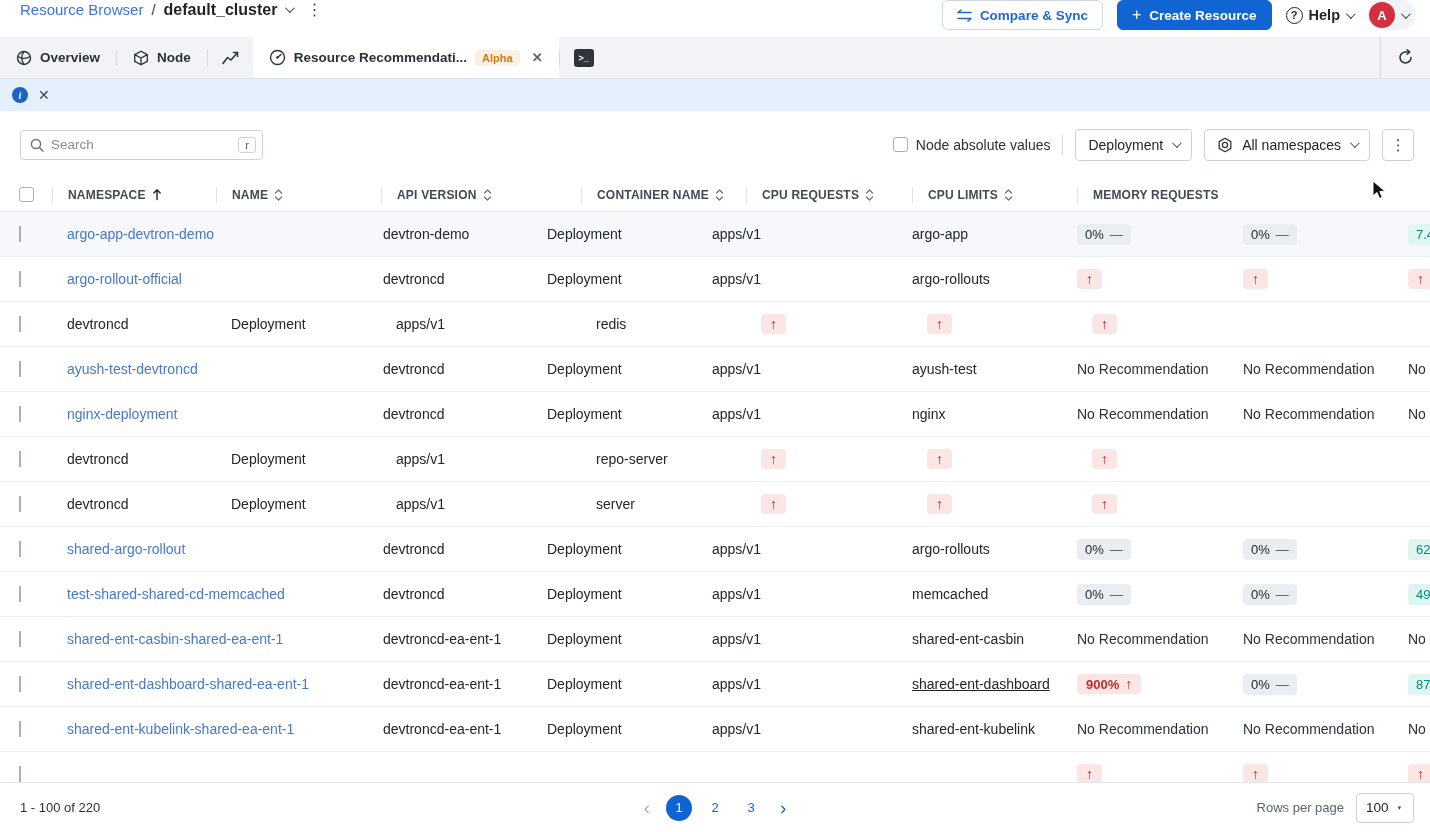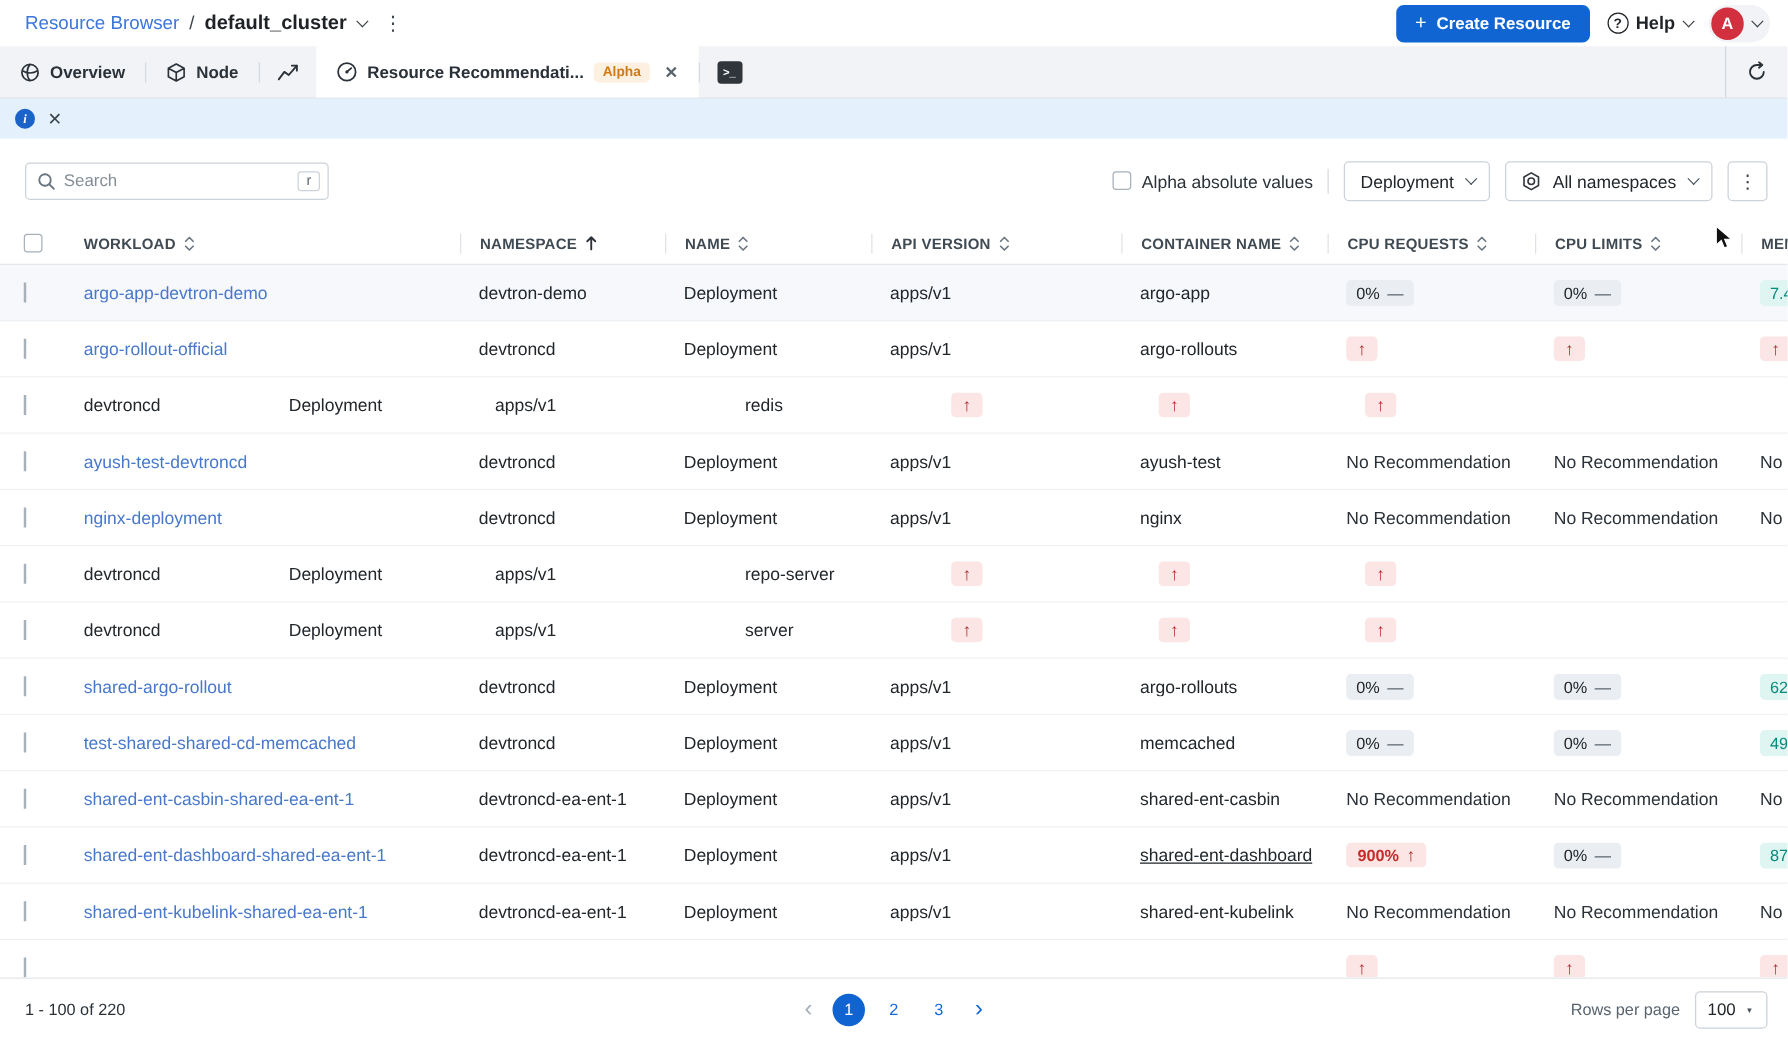--- a/index.html
+++ b/index.html
@@ -1,20 +1,20 @@
 <!DOCTYPE html>
 <html><head>
 <meta charset="utf-8">
 <style>
   * { margin:0; padding:0; box-sizing:border-box; }
   html,body { width:1430px; height:832px; overflow:hidden; background:#fff;
     font-family:"Liberation Sans", sans-serif; color:#21262b; position:relative; }
 
   
-  .topbar { height:37px; background:#fff; display:flex; align-items:center;
+  .topbar { height:37px; background:#fff; display:flex; align-items:flex-start;
     justify-content:space-between; padding:0 14px 0 20px; }
   .crumbs { display:flex; align-items:center; gap:8px; }
   .crumb-link { color:#3b76d8; font-size:15px; cursor:pointer; }
   .crumb-sep { color:#3c434a; font-size:15px; }
   .cluster { font-size:16px; font-weight:700; color:#1f2327; }
   .chev { display:inline-block; width:7px; height:7px; border-right:1.6px solid #3c434a;
     border-bottom:1.6px solid #3c434a; transform:rotate(45deg) translateY(-2px); }
   .kebab { color:#3c434a; font-size:16px; letter-spacing:0; padding:0 6px; cursor:pointer; }
   .topbar-right { display:flex; align-items:center; gap:14px; }
   .btn { height:30px; border-radius:6px; display:flex; align-items:center; gap:8px;
@@ -125,20 +125,26 @@
 
 <div class="topbar">
   <div class="crumbs">
     <span class="crumb-link">Resource Browser</span>
     <span class="crumb-sep">/</span>
     <span class="cluster">default_cluster</span>
     <span class="chev"></span>
     <span class="kebab">⋮</span>
   </div>
   <div class="topbar-right">
+    <div class="btn btn--ghost">
+      <svg class="ic" width="15" height="13" viewBox="0 0 15 13">
+        <path d="M4 1 L1 3.5 L14 3.5 M11 12 L14 9.5 L1 9.5" fill="none" stroke="#1d68d8" stroke-width="1.6" stroke-linecap="round" stroke-linejoin="round"></path>
+      </svg>
+      <span>Compare &amp; Sync</span>
+    </div>
     <div class="btn btn--primary">
       <span style="font-size:16px;font-weight:400;">+</span>
       <span>Create Resource</span>
     </div>
     <div class="help">
       <span class="qmark">?</span>
       <span>Help</span>
       <span class="chev"></span>
     </div>
     <div class="avatar-pill">
@@ -203,21 +209,21 @@
     <svg class="ic" width="14" height="14" viewBox="0 0 14 14">
       <circle cx="6" cy="6" r="4.6" fill="none" stroke="#6b7680" stroke-width="1.5"></circle>
       <path d="M9.5 9.5 L13 13" stroke="#6b7680" stroke-width="1.5" stroke-linecap="round"></path>
     </svg>
     <input type="text" placeholder="Search" style="">
     <span class="kbd">r</span>
   </div>
   <div class="toolbar-right">
     <label class="cb-label">
       <span class="cb"></span>
-      <span>Alpha absolute values</span>
+      <span>Node absolute values</span>
     </label>
     <div class="vdiv"></div>
     <div class="select">
       <span>Deployment</span>
       <span class="sel-chev"></span>
     </div>
     <div class="select">
       <svg class="ic" width="16" height="16" viewBox="0 0 16 16">
         <path d="M8 1.3 L13.8 4.6 V11.4 L8 14.7 L2.2 11.4 V4.6 Z" fill="none" stroke="#33383f" stroke-width="1.3" stroke-linejoin="round"></path>
         <circle cx="8" cy="8" r="2.6" fill="none" stroke="#33383f" stroke-width="1.3"></circle>
@@ -228,26 +234,20 @@
     <div class="iconbtn">
       <span>⋮</span>
     </div>
   </div>
 </div>
 
 <div class="table" id="table-host">
     <div class="thead">
       <div class="th th-check" style="width: 52px;">
         <span class="cb"></span>
-      </div>
-      <div class="th" style="width: 316px;">
-        <span>WORKLOAD</span>
-        <svg class="ic" width="9" height="14" viewBox="0 0 9 14">
-          <path d="M1.5 5 L4.5 2 L7.5 5 M1.5 9 L4.5 12 L7.5 9" stroke="#6e7882" stroke-width="1.4" fill="none" stroke-linecap="round" stroke-linejoin="round"></path>
-        </svg>
       </div>
       <div class="th sep" style="width: 164px;">
         <span>NAMESPACE</span>
         <svg class="ic" width="10" height="13" viewBox="0 0 10 13">
           <path d="M5 11.5 V2 M1.8 5 L5 1.8 L8.2 5" stroke="#2a3138" stroke-width="1.5" fill="none" stroke-linecap="round" stroke-linejoin="round"></path>
         </svg>
       </div>
       <div class="th sep" style="width: 165px;">
         <span>NAME</span>
         <svg class="ic" width="9" height="14" viewBox="0 0 9 14">

